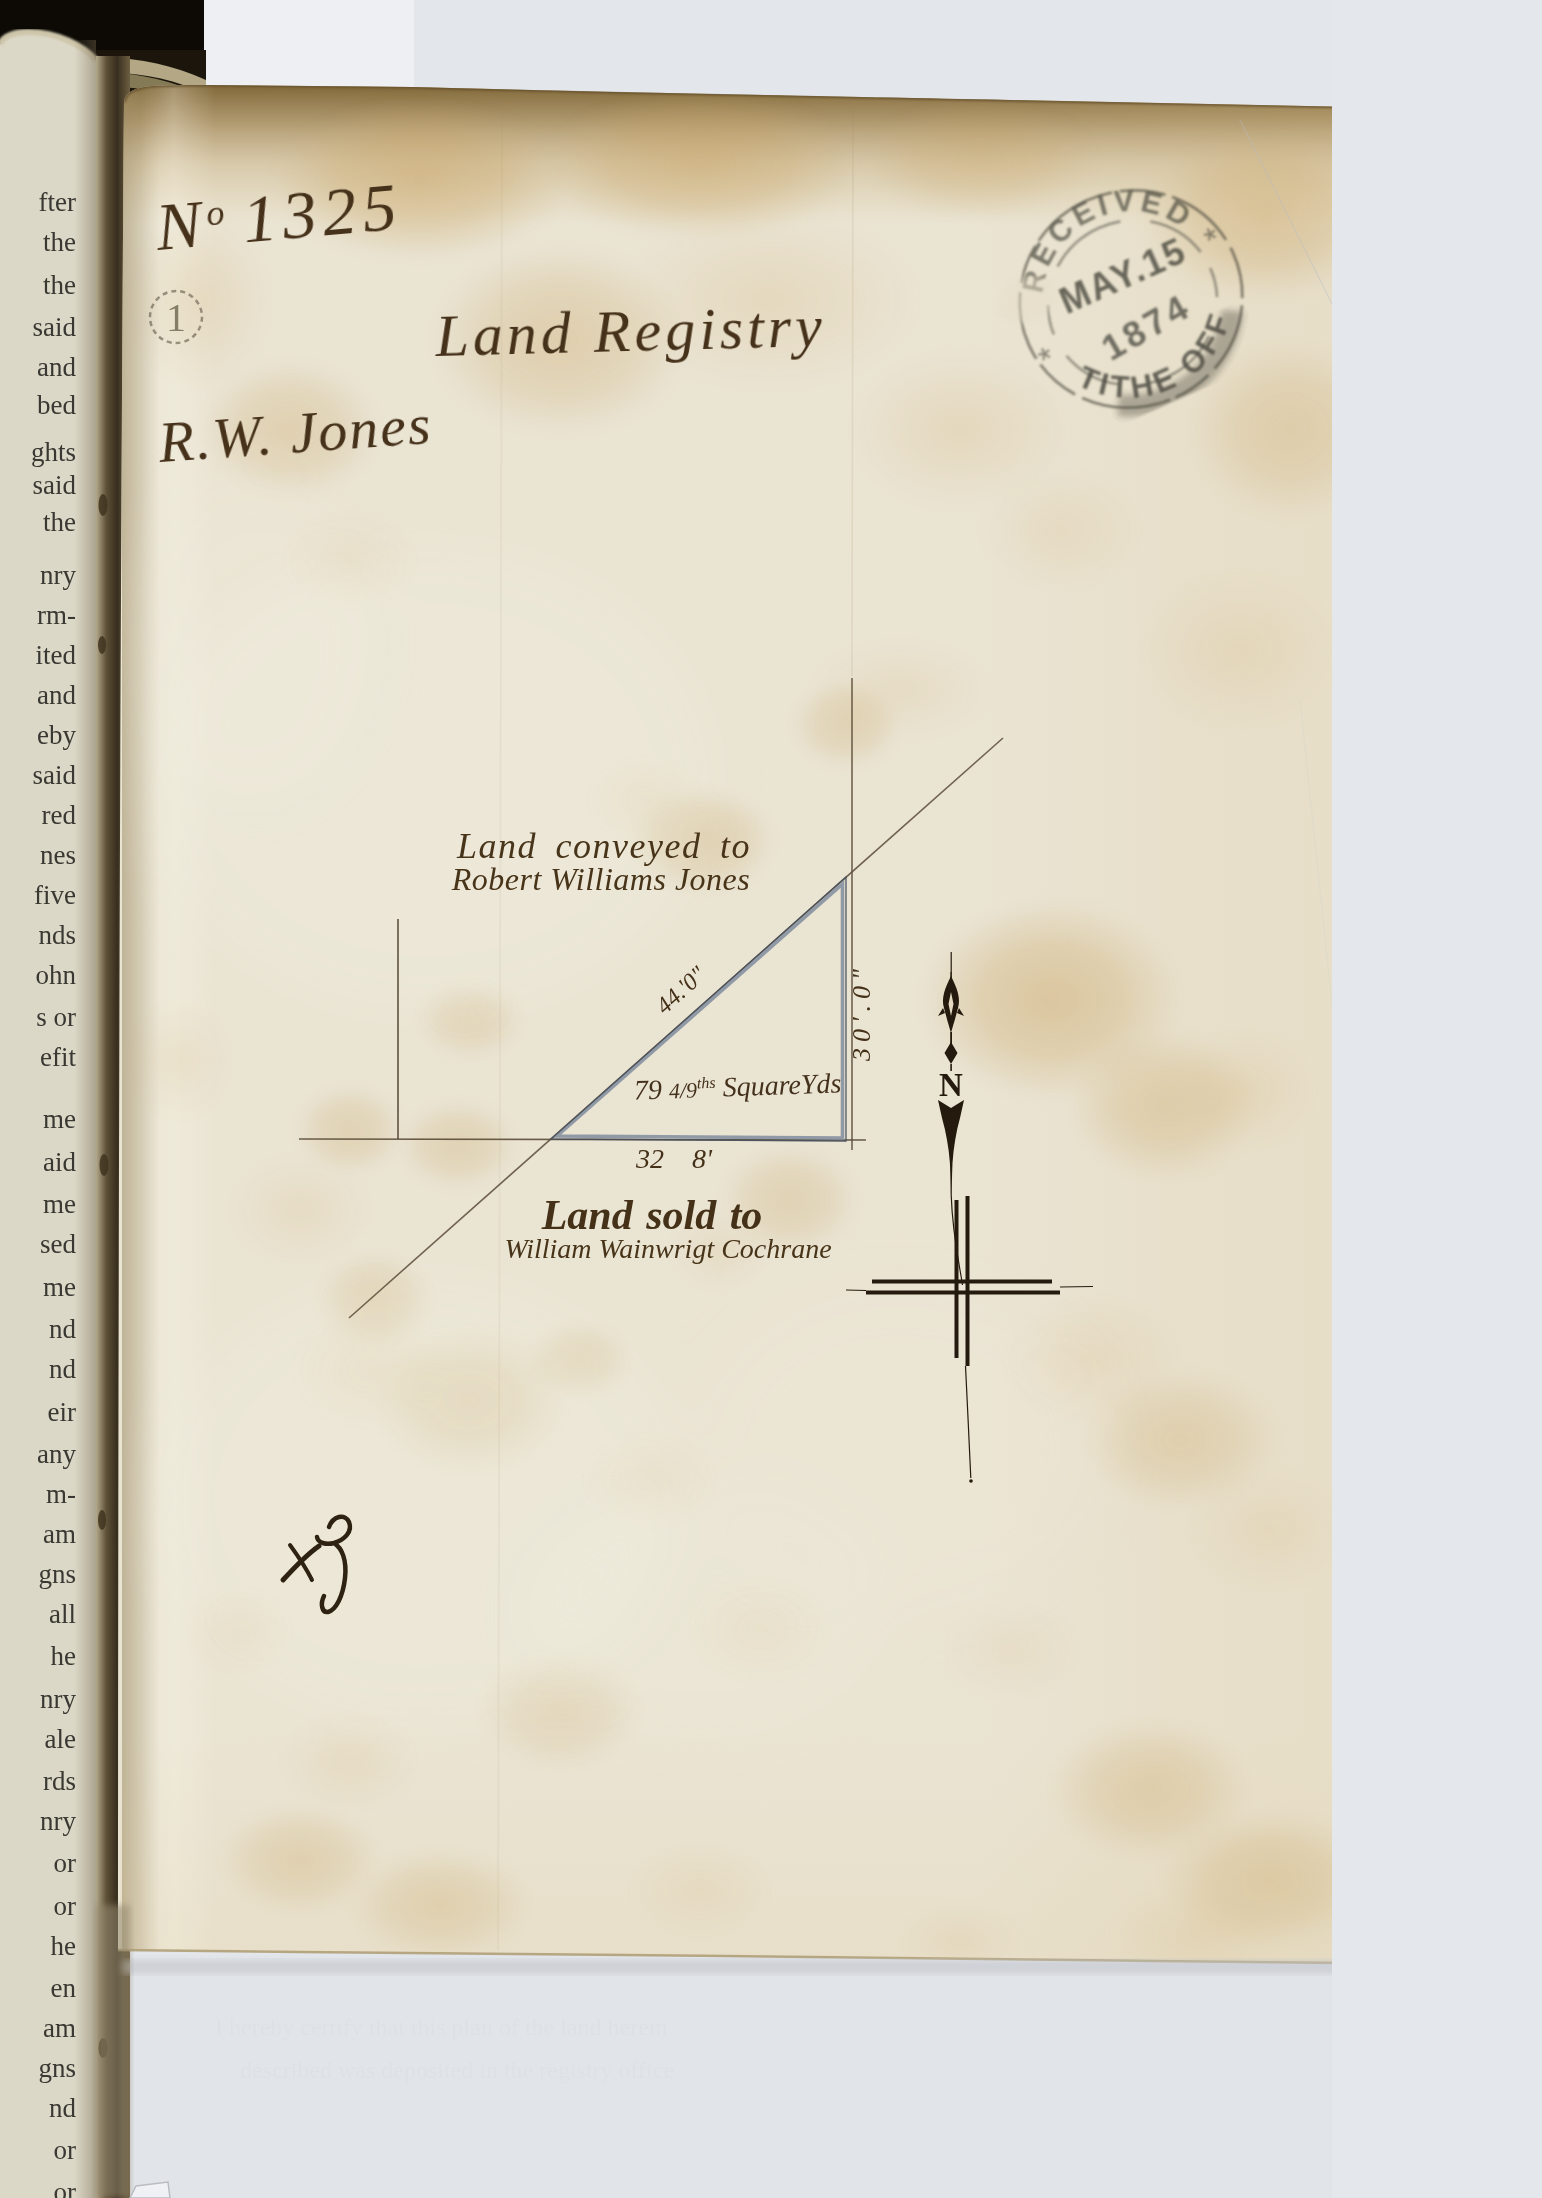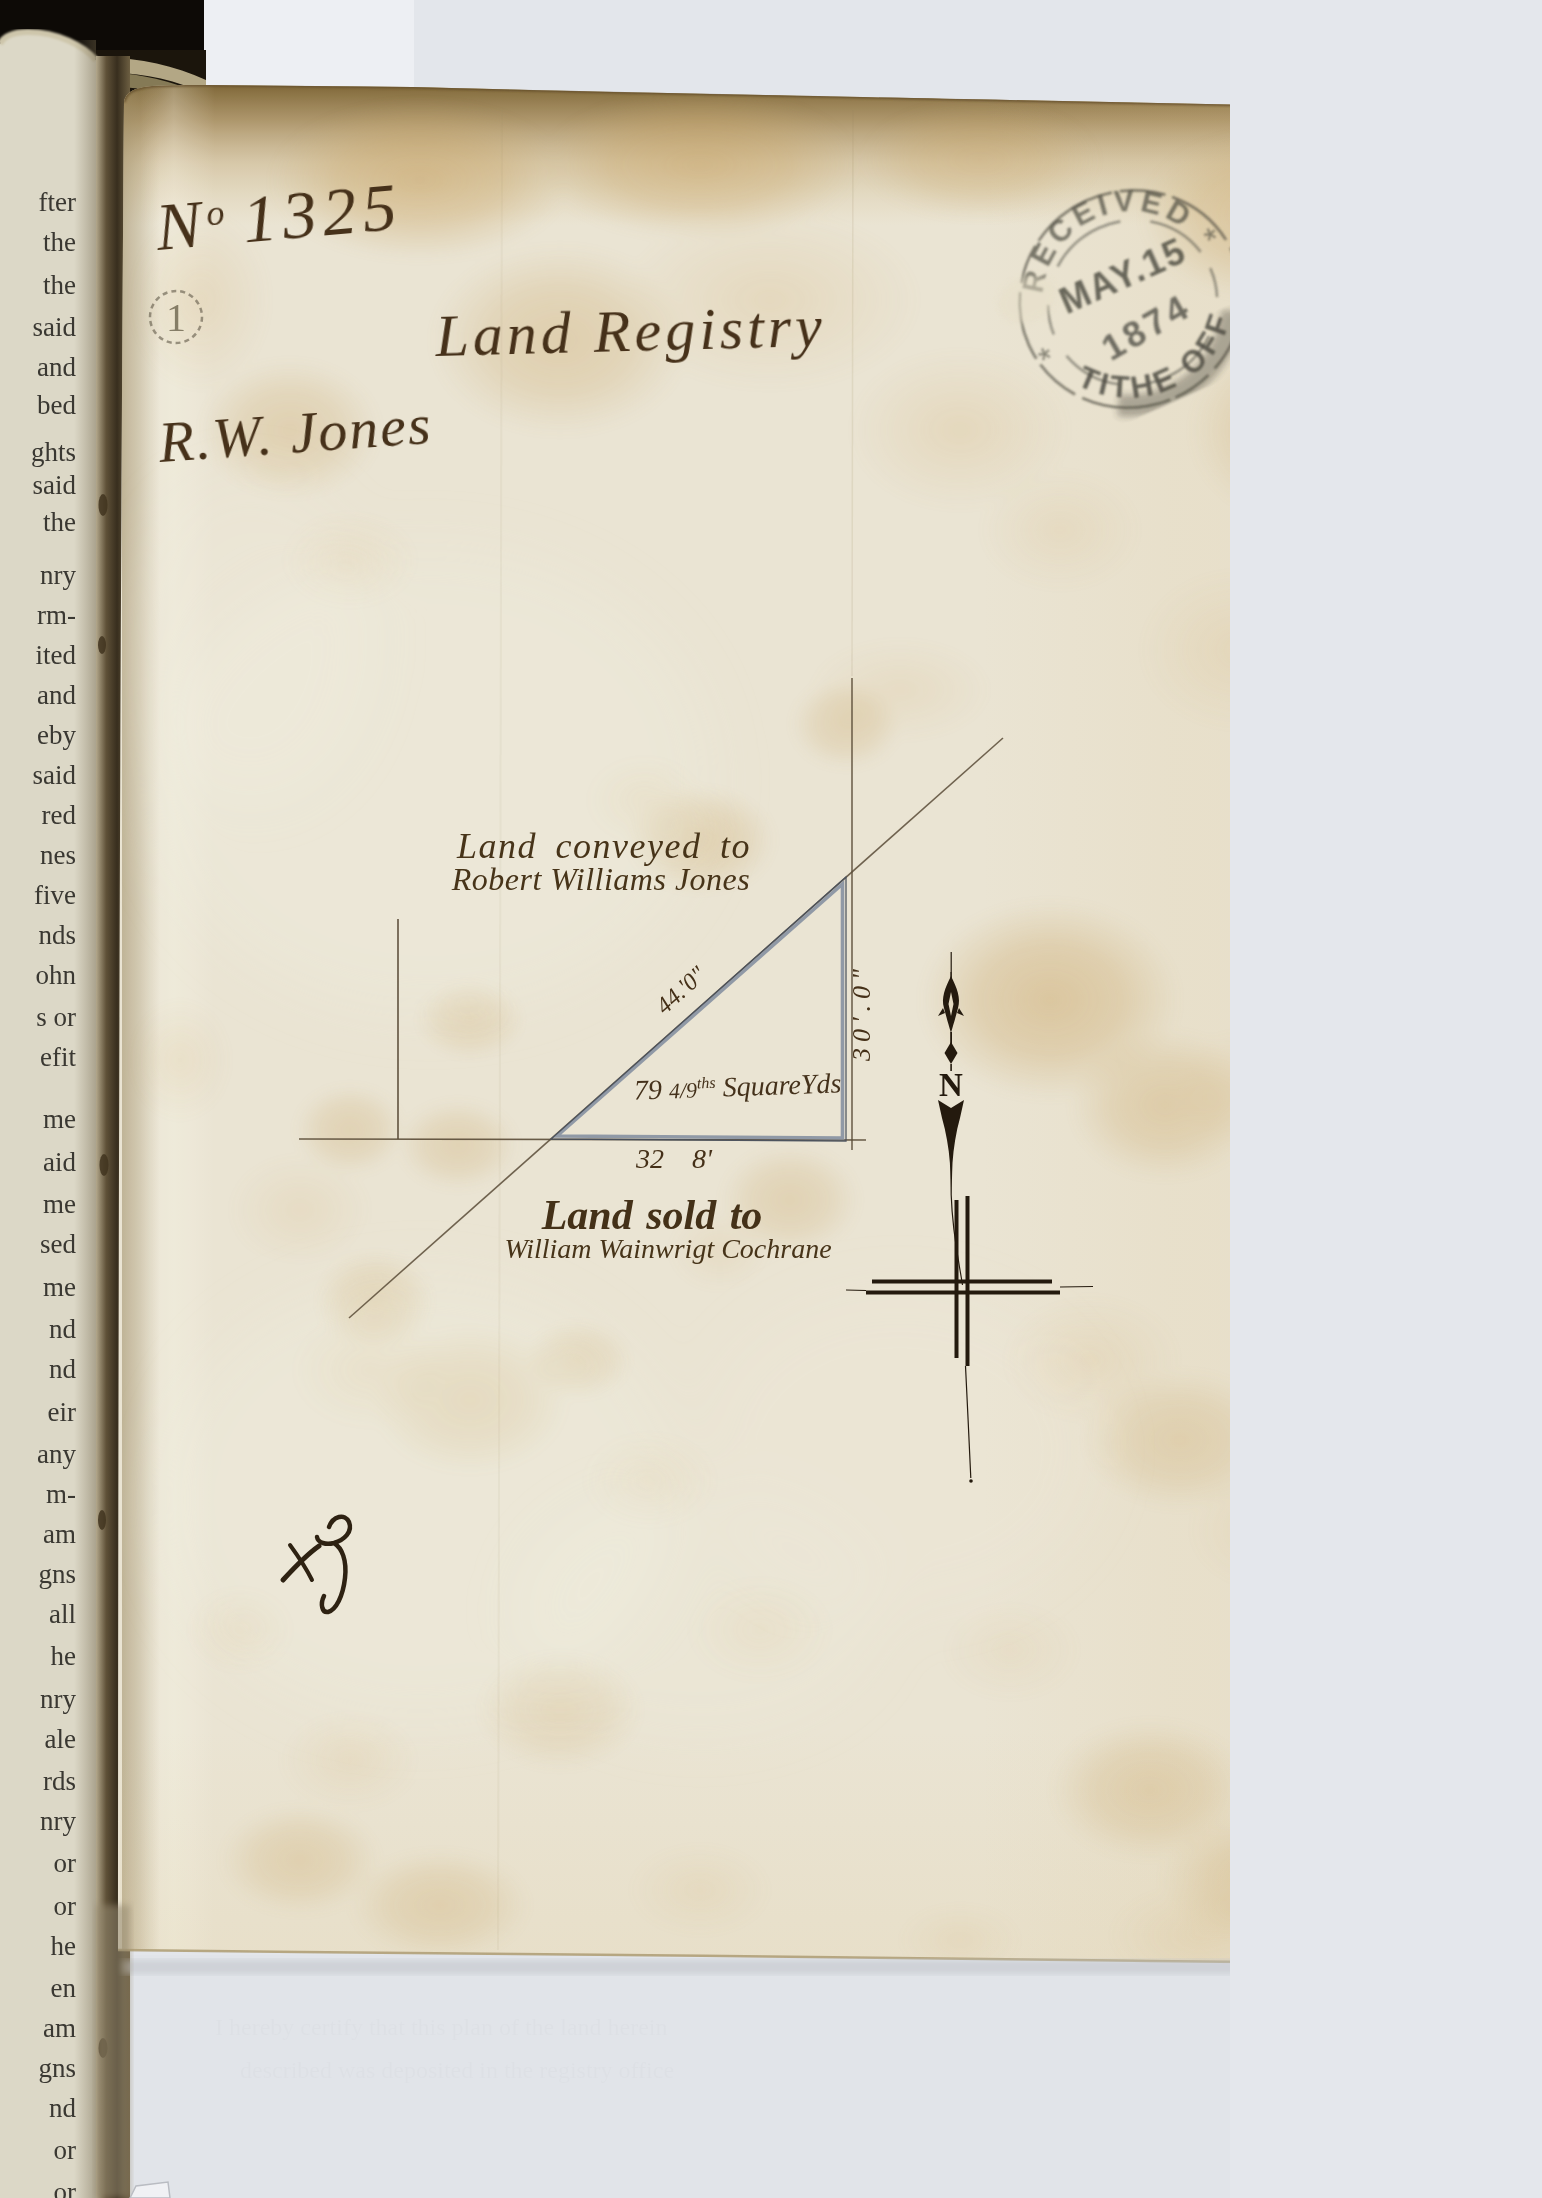--- a/index.html
+++ b/index.html
@@ -1,15 +1,15 @@
 <!DOCTYPE html>
 <html><head><meta charset="utf-8">
 <style>
 html,body{margin:0;padding:0;background:#e4e7ec;}
-#page{position:relative;width:1230px;height:2198px;overflow:hidden;font-family:"Liberation Serif",serif;}
+#page{position:relative;width:1332px;height:2198px;overflow:hidden;font-family:"Liberation Serif",serif;}
 svg{position:absolute;top:0;left:0;display:block;}
 </style></head>
 <body>
 <div id="page">
 <svg width="1542" height="2198" viewBox="0 0 1542 2198">
 <defs>
   <linearGradient id="topband" x1="0" y1="90" x2="0" y2="225" gradientUnits="userSpaceOnUse">
     <stop offset="0" stop-color="#7c6434" stop-opacity="0.95"></stop>
     <stop offset="0.22" stop-color="#9a7f4e" stop-opacity="0.8"></stop>
     <stop offset="0.55" stop-color="#c0a778" stop-opacity="0.45"></stop>

